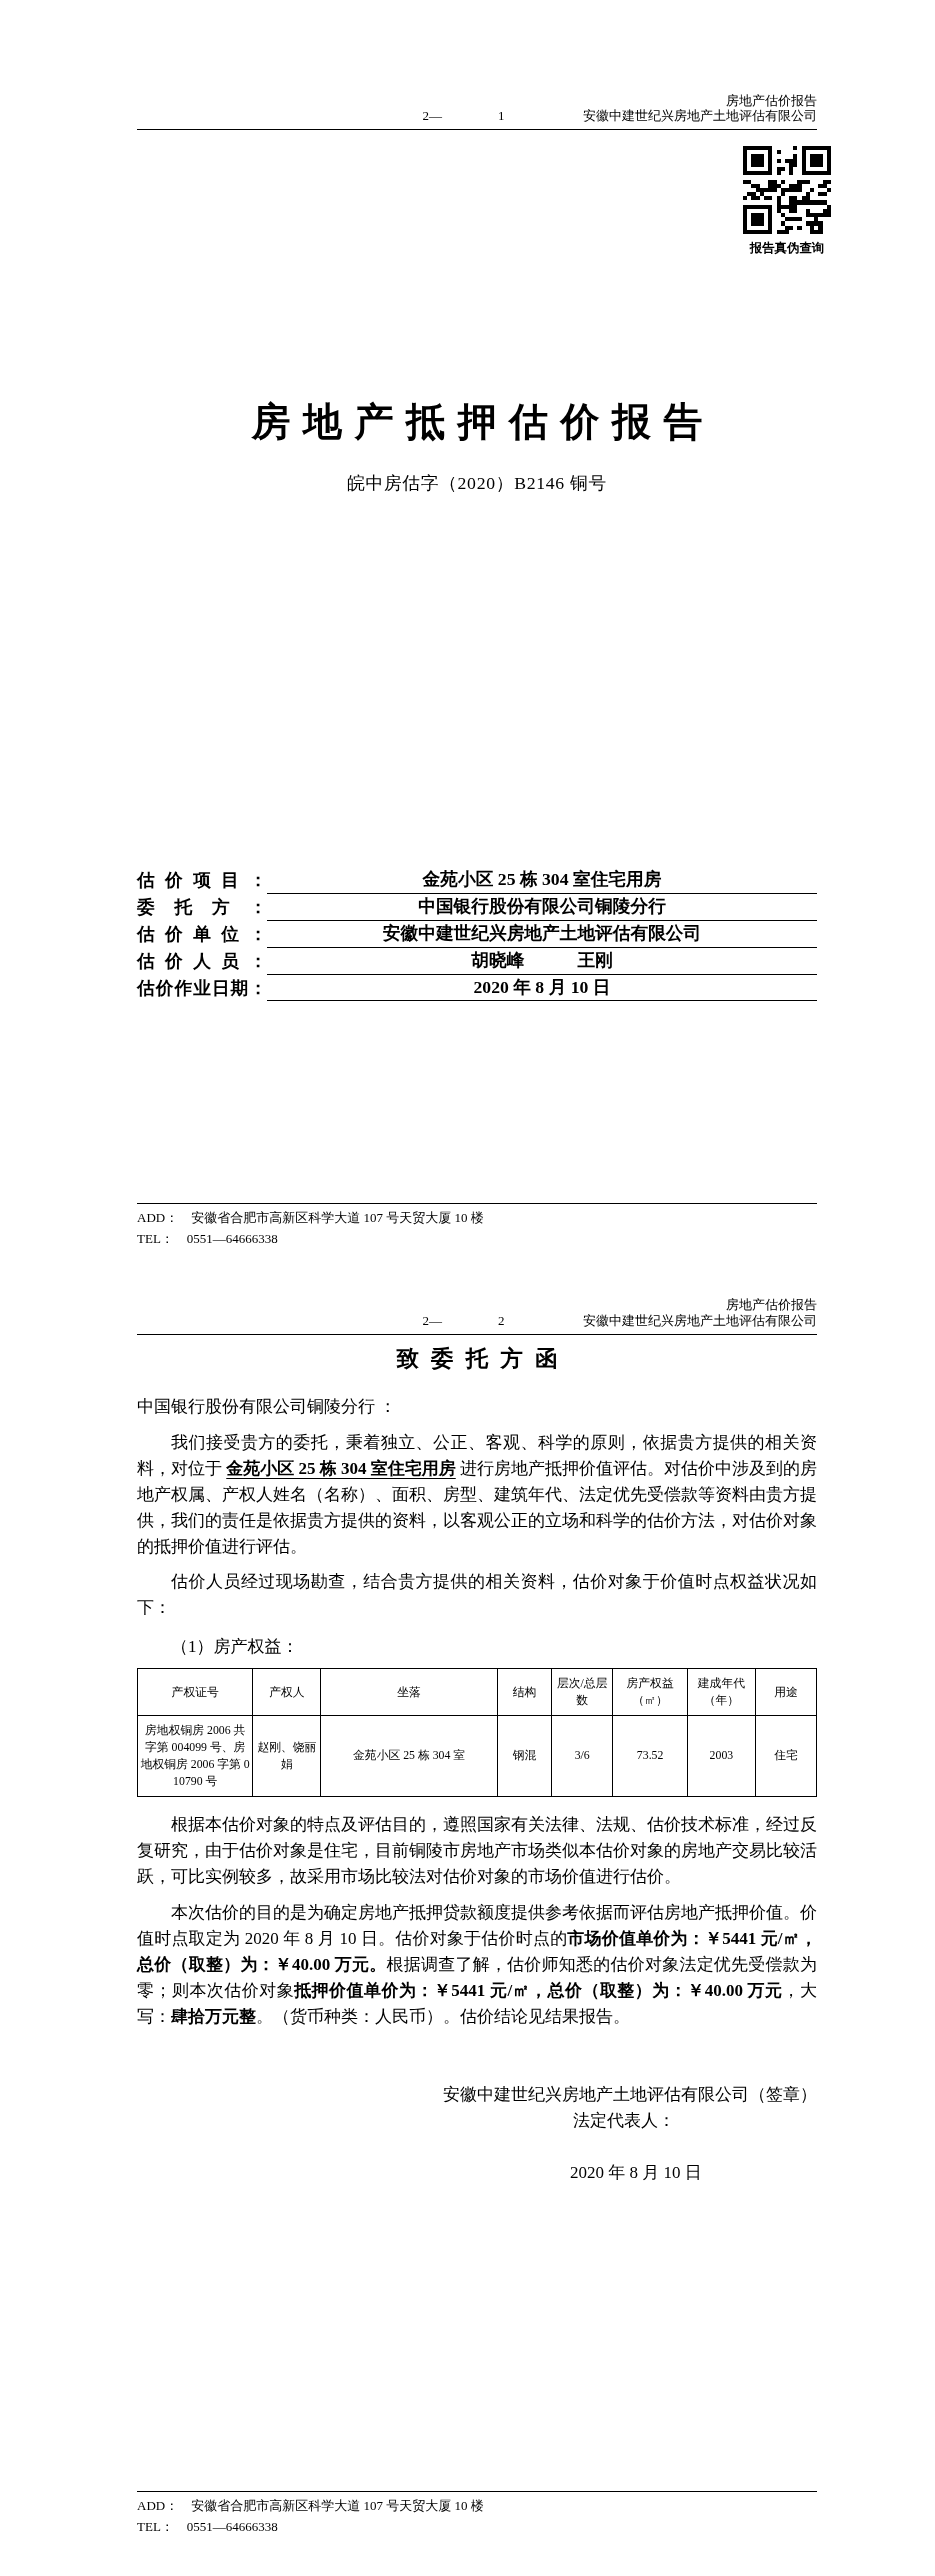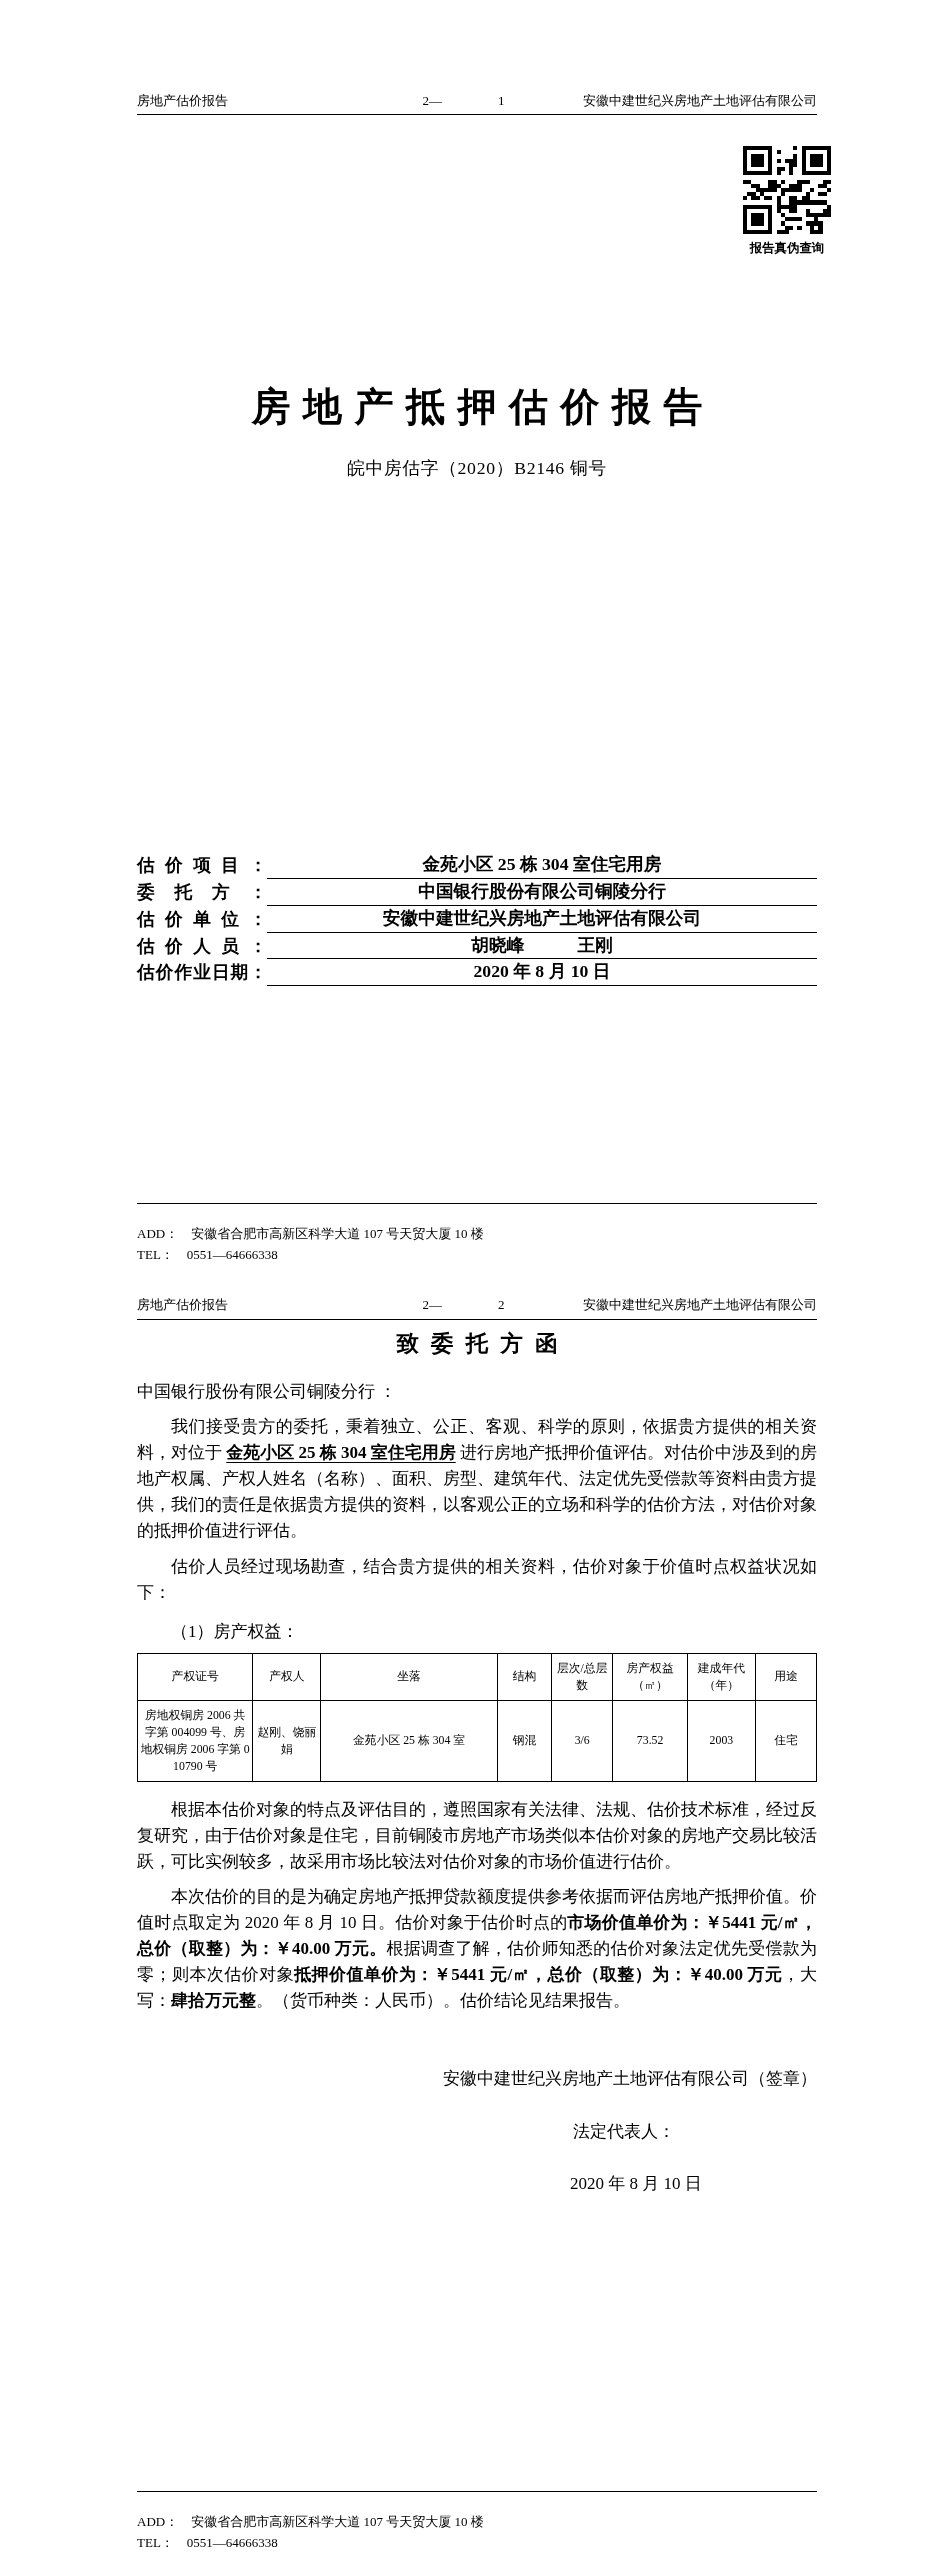--- a/index.html
+++ b/index.html
@@ -24,20 +24,21 @@
   
   .page-header {
     position: relative;
     display: flex;
     justify-content: space-between;
     align-items: flex-end;
     font-size: 13px;
     line-height: 15.3px;
     padding-bottom: 5.9px;
     border-bottom: 1.2px solid #000;
+    flex-direction: column;
   }
   .page-header .center {
     position: absolute;
     left: 42%;
     bottom: 5.9px;
     display: flex;
     gap: 56px;
   }
 
   
@@ -93,21 +94,21 @@
     min-height: 23.6px;
   }
 
   
   .page-footer {
     position: absolute;
     left: 137px;
     right: 119px;
     top: 1203px;
     border-top: 1.2px solid #000;
-    padding-top: 19px;
+    padding-top: 3px;
     font-size: 13px;
   }
   .page-footer .footer-line { line-height: 21px; }
 
   
   .letter-title {
     margin-top: 8.3px;
     text-align: center;
     font-size: 22.4px;
     font-weight: bold;
@@ -146,21 +147,21 @@
     border: 0.6px solid #000;
     text-align: center;
     vertical-align: middle;
     padding: 5.9px 2.4px;
     line-height: 17px;
     font-weight: normal;
     word-break: break-all;
   }
   .sig { margin-top: 52px; font-size: 17px; line-height: 26px; }
   .sig .company { text-align: right; }
-  .sig .role { margin-top: 27px; padding-left: 436px; }
+  .sig .role { padding-left: 436px; }
   .sig .date { margin-top: 26px; padding-left: 433px; }
 </style>
 </head>
 <body>
 
 <div class="page p1">
   <div class="content">
     <div class="page-header">
       <span>房地产估价报告</span>
       <span class="center">

